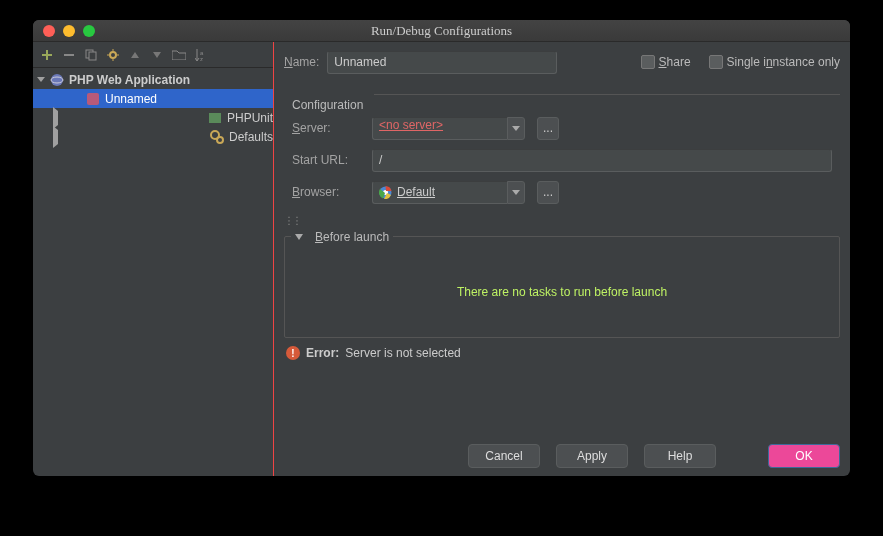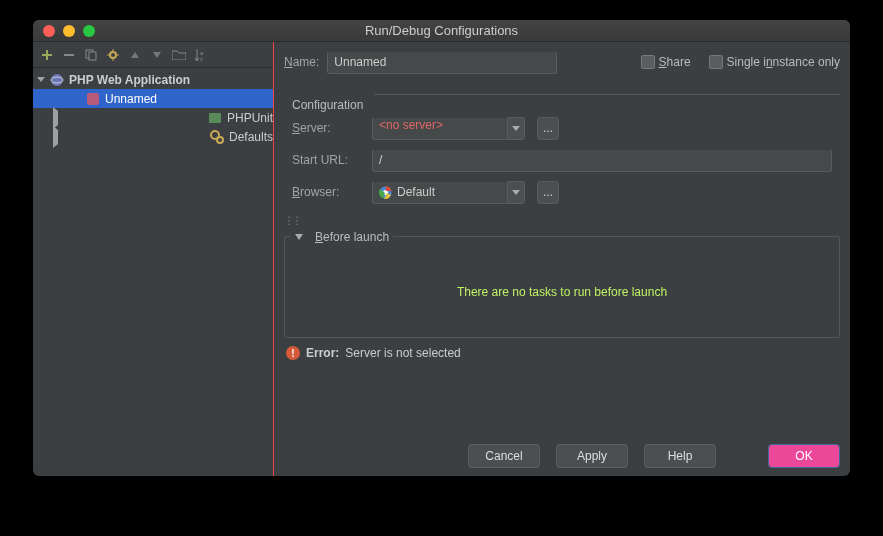--- a/index.html
+++ b/index.html
@@ -39,20 +39,21 @@
   .tl.red { background: #ff5f57; }
   .tl.yel { background: #febc2e; }
   .tl.grn { background: #28c840; }
   .title {
     position: absolute;
     left: 0; right: 0;
     text-align: center;
     color: #ccc;
     font-size: 13px;
     pointer-events: none;
+    font-family: Liberation Serif, serif;
   }
   .content {
     flex: 1;
     display: flex;
     color: #bbb;
   }
   
   .left {
     width: 241px;
     border-right: 1px solid #ef4444;
@@ -155,21 +156,21 @@
   .formrow {
     display: flex;
     align-items: center;
     height: 32px;
     gap: 8px;
   }
   .formrow .lbl { width: 72px; }
   .combo {
     display: flex;
   }
-  .combo .field { border-right: none; border-radius: 3px 0 0 3px; }
+  .combo .field { border-right: none; border-radius: 3px 0 0 3px; text-decoration: underline; }
   .combo .dd {
     width: 18px;
     background: #4c4f51;
     border: 1px solid #5a5d5e;
     border-radius: 0 3px 3px 0;
     display:flex; align-items:center; justify-content:center;
   }
   .dots {
     width: 22px; height: 23px;
     background: #4c4f51;

